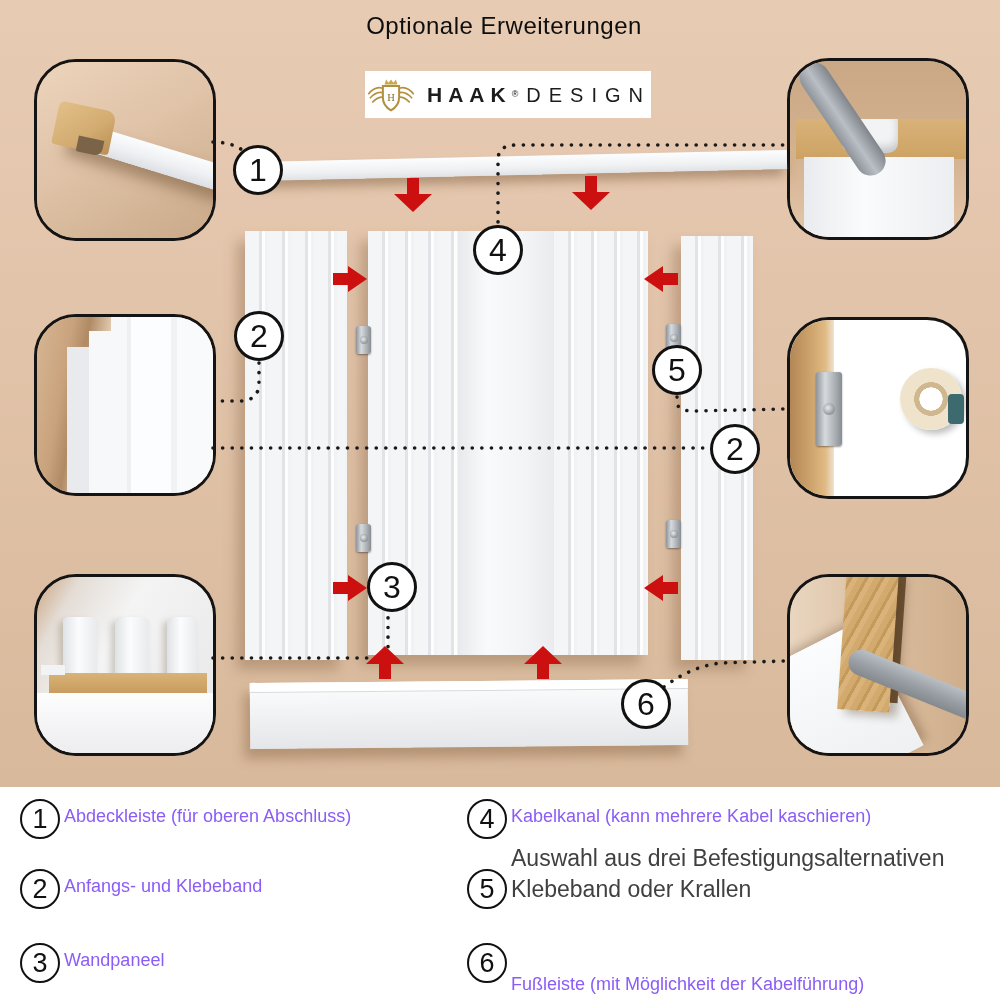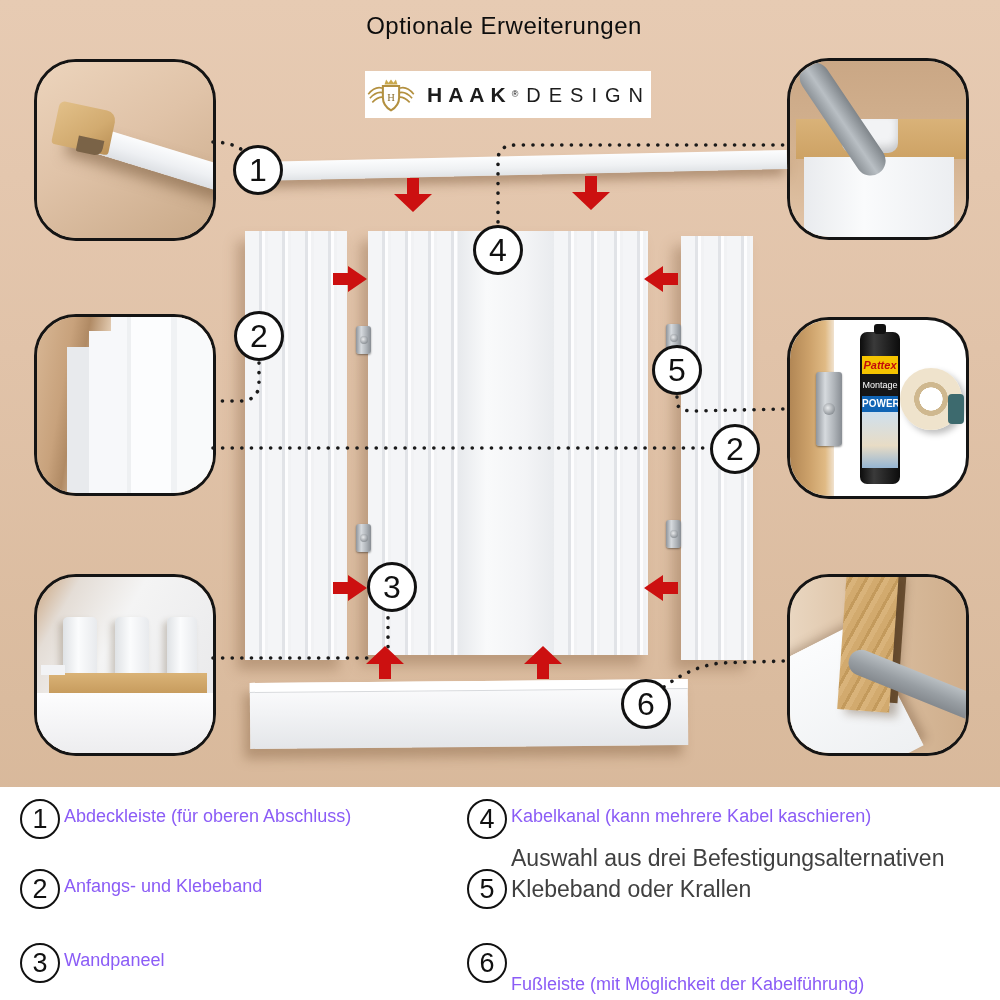--- a/index.html
+++ b/index.html
@@ -170,27 +170,20 @@
   <div class="detail d-ml">
     <div class="bg"></div>
     <div class="panel"></div>
   </div>
 
   <div class="detail d-mr">
     <div class="board"></div>
     <div class="clip">
         <div class="screw"></div>
       </div>
-    <div class="tube">
-      <div class="nozzle"></div>
-      <div class="lbl l-pattex">Pattex</div>
-      <div class="lbl l-montage">Montage</div>
-      <div class="lbl l-power">POWER</div>
-      <div class="lbl l-photo"></div>
-    </div>
     <div class="tape">
         <div class="accent"></div>
       </div>
   </div>
 
   <div class="detail d-bl">
     <div class="bg"></div>
     <div class="slat s1"></div>
     <div class="slat s2"></div>
     <div class="slat s3"></div>

